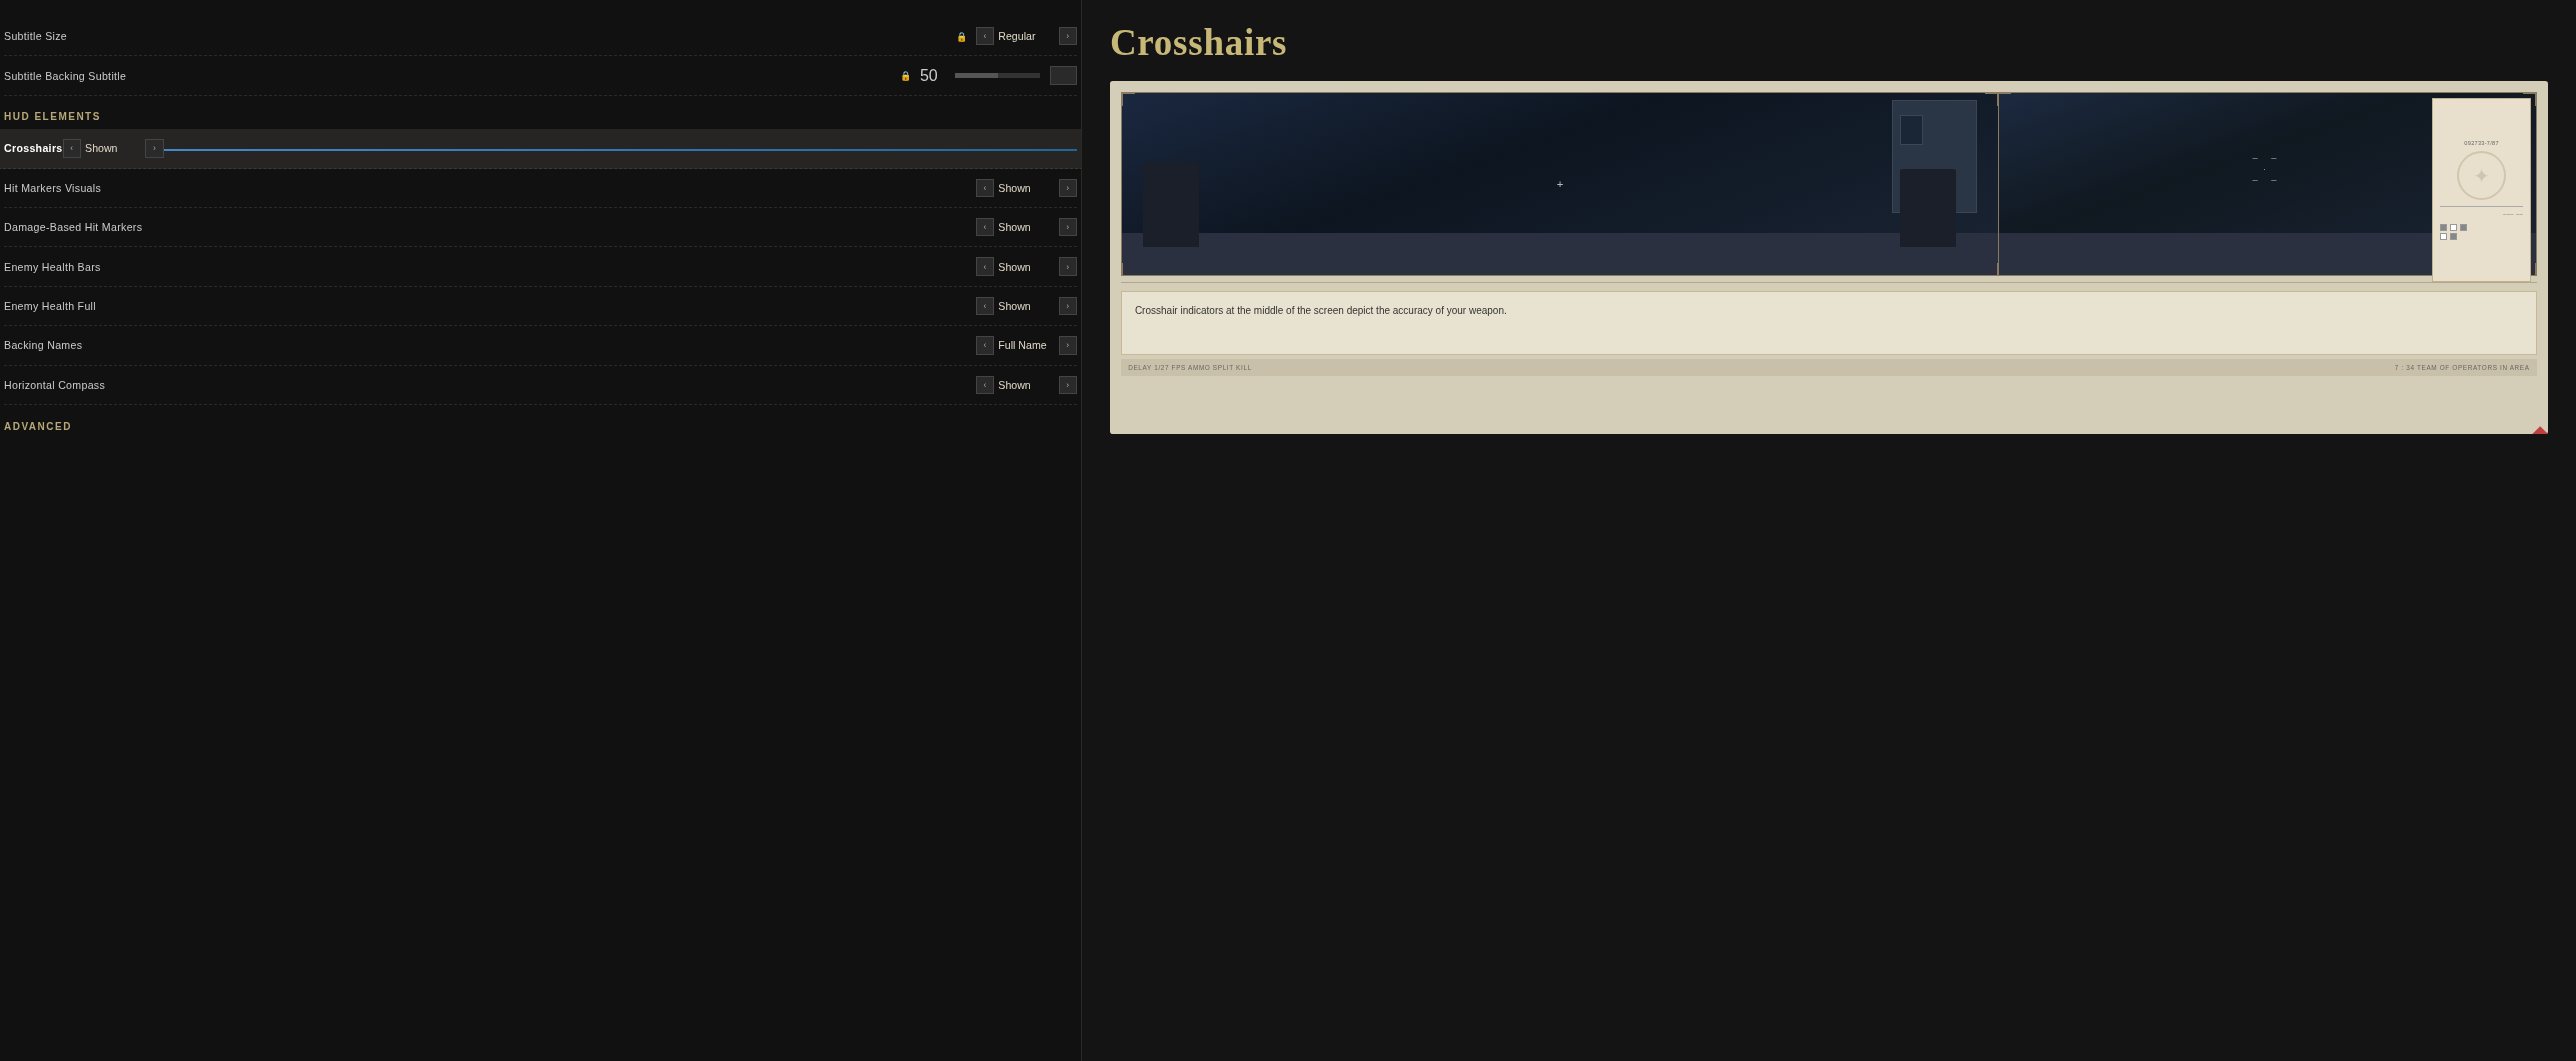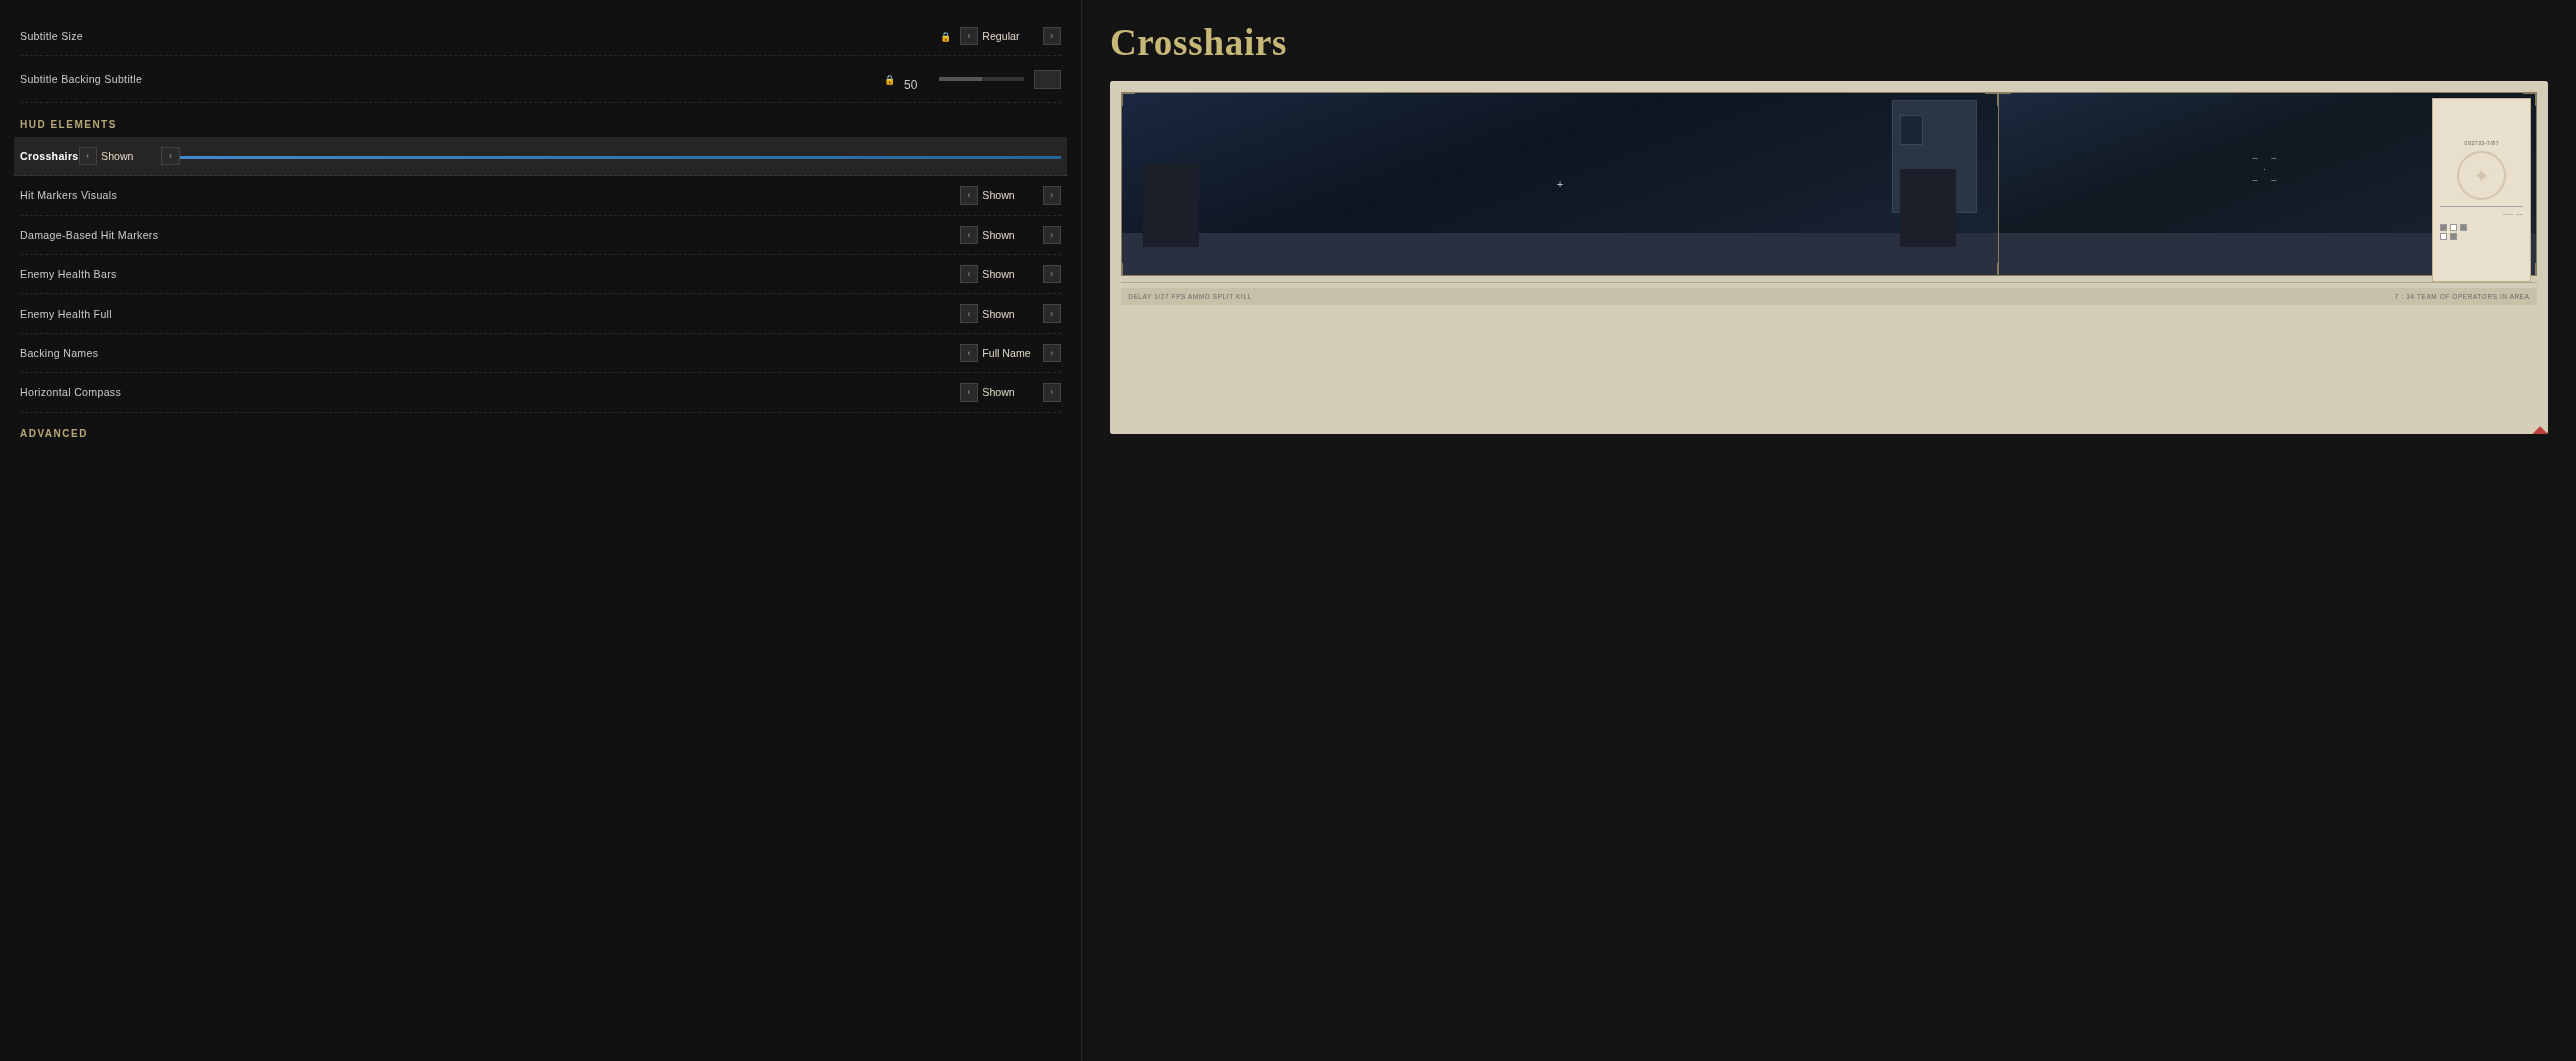--- a/index.html
+++ b/index.html
@@ -11,21 +11,21 @@
       display: flex;
       width: 100%;
       min-height: 100vh;
       overflow: hidden;
     }
 
     
     .left-panel {
       width: 42%;
       background: #111;
-      padding: 17px 20px;
+      padding: 17px 4px;
       border-right: 0.7px solid #2a2a2a;
       overflow-y: auto;
     }
 
     .setting-row {
       display: flex;
       align-items: center;
       justify-content: space-between;
       padding: 10px 0;
       border-bottom: 0.7px dashed #2a2a2a;
@@ -78,23 +78,22 @@
     }
 
     .slider-fill {
       height: 100%;
       background: #555;
       width: 50%;
     }
 
     .slider-value {
       color: #ccc;
-      font-size: 12px;
+      font-size: 16px;
       min-width: 25.4px;
-      margin-top: 12px;
     }
 
     .section-header {
       font-size: 10px;
       letter-spacing: 0.15em;
       color: #b8a878;
       margin: 15.5px 0 7px 0;
       font-weight: bold;
     }
 
@@ -545,20 +544,23 @@
               <div class="mini-checkbox checked"></div>
             </div>
           </div>
         </div>
 
       </div>
     </div>
 
     <div class="card-divider"></div>
 
+    <div class="description-box">
+      <p class="description-text">Crosshair indicators at the middle of the screen depict the accuracy of your weapon.</p>
+    </div>
 
     <div class="preview-bottom-bar">
       <span class="bottom-bar-text">DELAY   1/27   FPS   AMMO   SPLIT   KILL</span>
       <span class="bottom-bar-text">7 : 34   TEAM OF OPERATORS IN AREA</span>
     </div>
 
     <div class="diagonal-stripe"></div>
 
   </div>
 </div>

